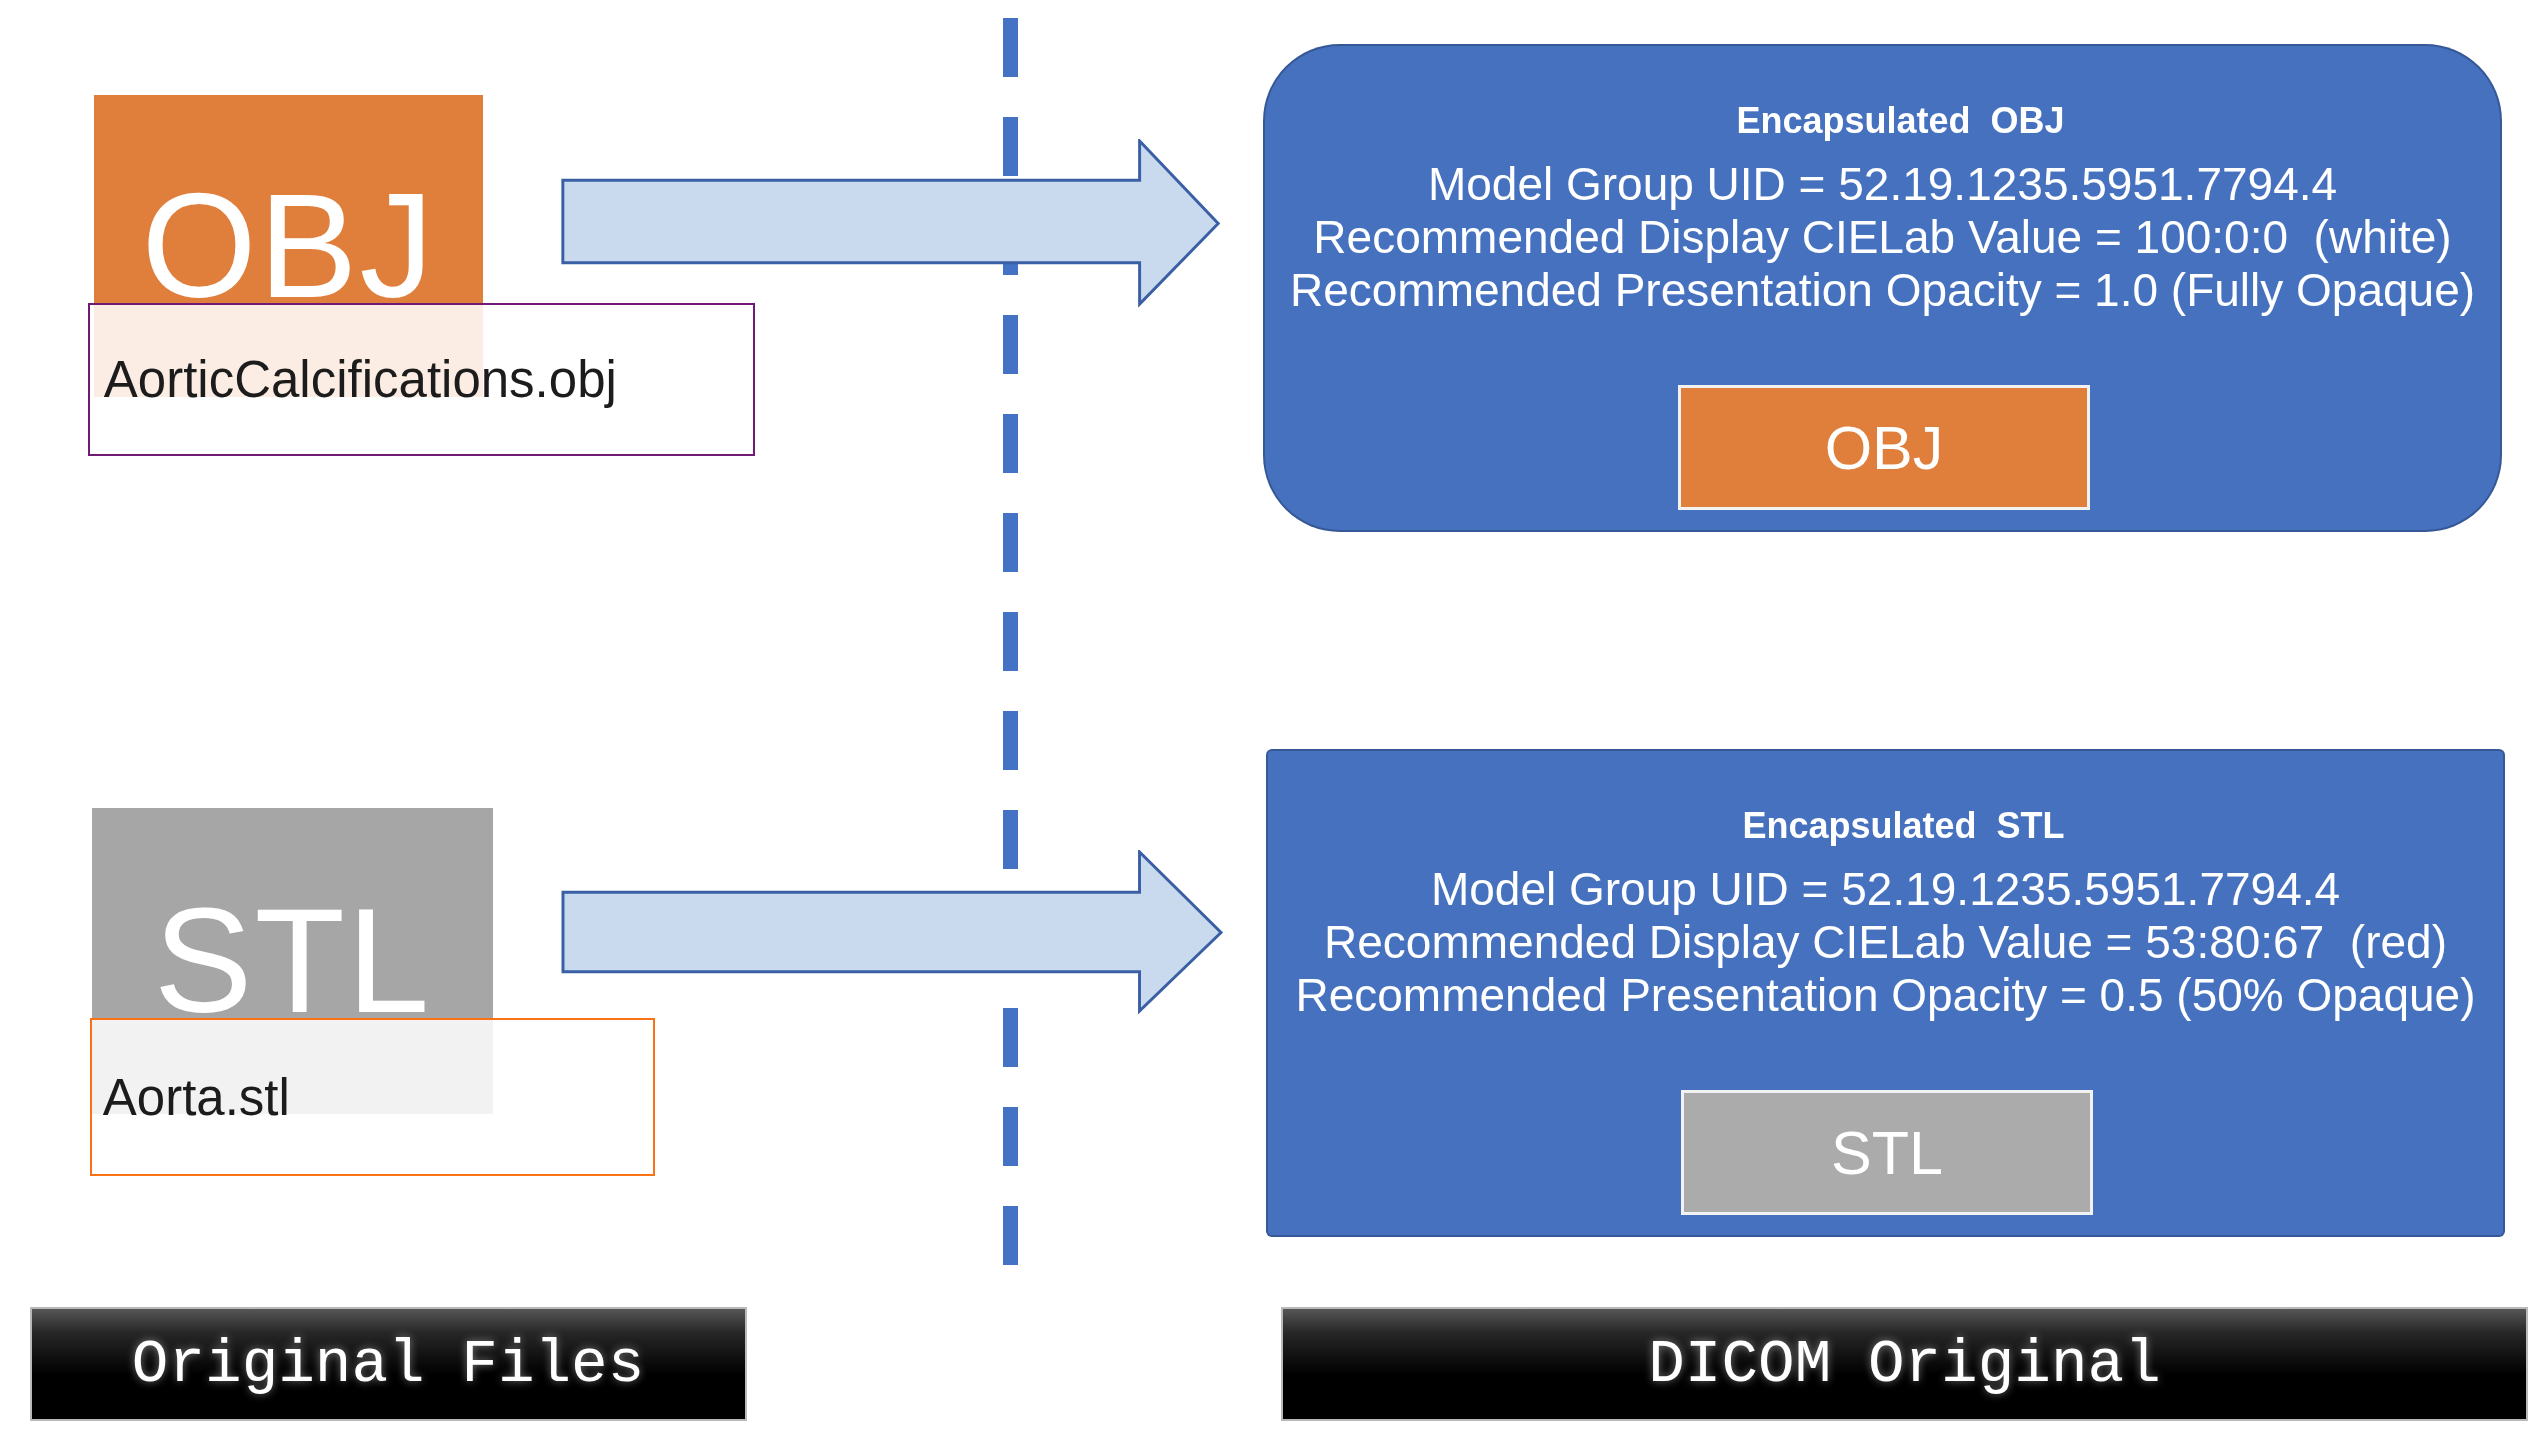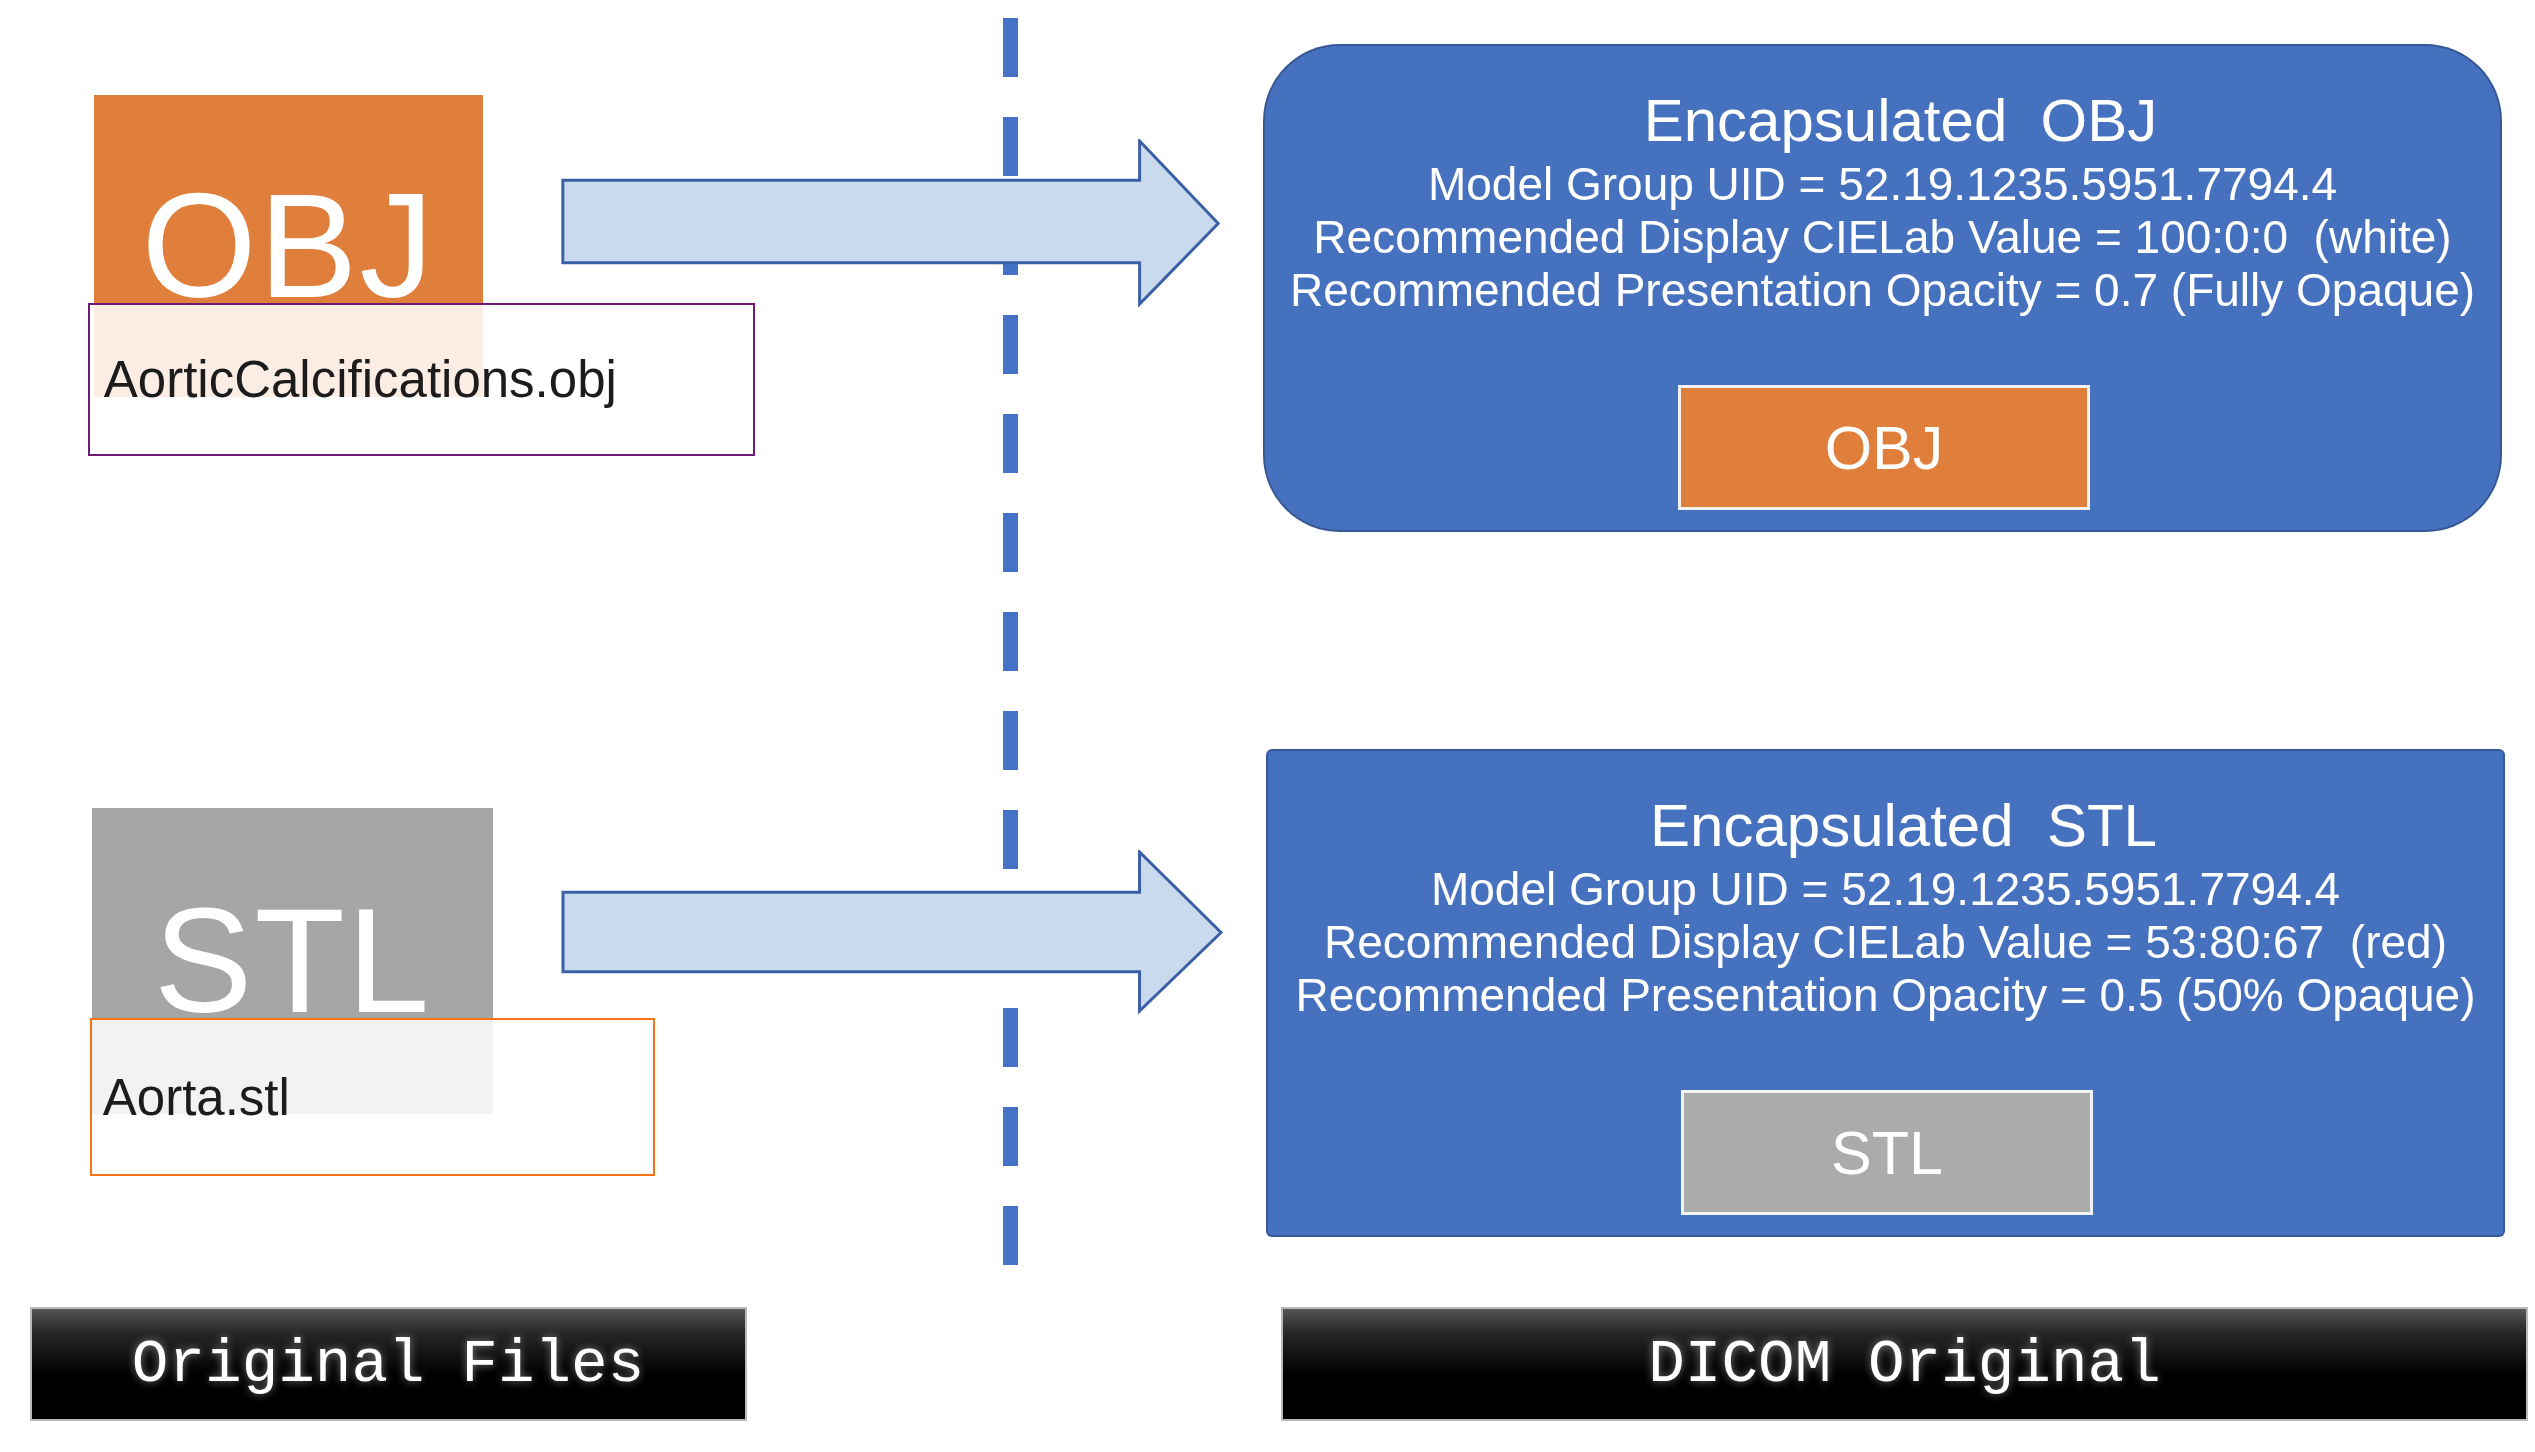--- a/index.html
+++ b/index.html
@@ -63,21 +63,21 @@
     width:1239px;height:488px;
     background:var(--blue);
     border:2px solid rgba(35,58,105,0.45);
     border-radius:77px;
     box-sizing:border-box;
   }
   #card-obj{left:1263px;top:44px;}
   #card-stl{left:1266px;top:749px;border-radius:6px;}
   .card .title{
     position:absolute;left:0;right:0;top:48px;height:53px;
-    text-align:center;color:#ffffff;font-weight:normal;font-size:60px;
+    text-align:center;color:#ffffff;font-weight:bold;font-size:36px;
     line-height:53px;white-space:pre;margin-left:36px;
   }
   .card .info-line{
     position:absolute;left:0;right:0;height:53px;
     text-align:center;color:#ffffff;font-size:46px;line-height:53px;
     white-space:pre;
   }
   .card .l1{top:112px;}
   .card .l2{top:165px;}
   .card .l3{top:218px;}
@@ -130,21 +130,21 @@
     <polygon points="2,42 589,42 589,2 669,86 589,168 589,126 2,126" fill="var(--arrow-fill)" stroke="var(--arrow-border)" stroke-width="3" stroke-linejoin="miter"></polygon>
   </svg>
   <svg class="abs arrow-svg" style="left:560px;top:850px;" width="666" height="165" viewBox="0 0 676 168">
     <polygon points="2,43 589,43 589,2 672,84 589,164 589,124 2,124" fill="var(--arrow-fill)" stroke="var(--arrow-border)" stroke-width="3" stroke-linejoin="miter"></polygon>
   </svg>
 
   <div id="card-obj" class="abs card">
     <div class="title">Encapsulated  OBJ</div>
     <div class="info-line l1">Model Group UID = 52.19.1235.5951.7794.4</div>
     <div class="info-line l2">Recommended Display CIELab Value = 100:0:0  (white)</div>
-    <div class="info-line l3">Recommended Presentation Opacity = 0.7 (Fully Opaque)</div>
+    <div class="info-line l3">Recommended Presentation Opacity = 1.0 (Fully Opaque)</div>
     <div class="chip chip-orange">
       <span>OBJ</span>
     </div>
   </div>
 
   <div id="card-stl" class="abs card">
     <div class="title">Encapsulated  STL</div>
     <div class="info-line l1">Model Group UID = 52.19.1235.5951.7794.4</div>
     <div class="info-line l2">Recommended Display CIELab Value = 53:80:67  (red)</div>
     <div class="info-line l3">Recommended Presentation Opacity = 0.5 (50% Opaque)</div>

